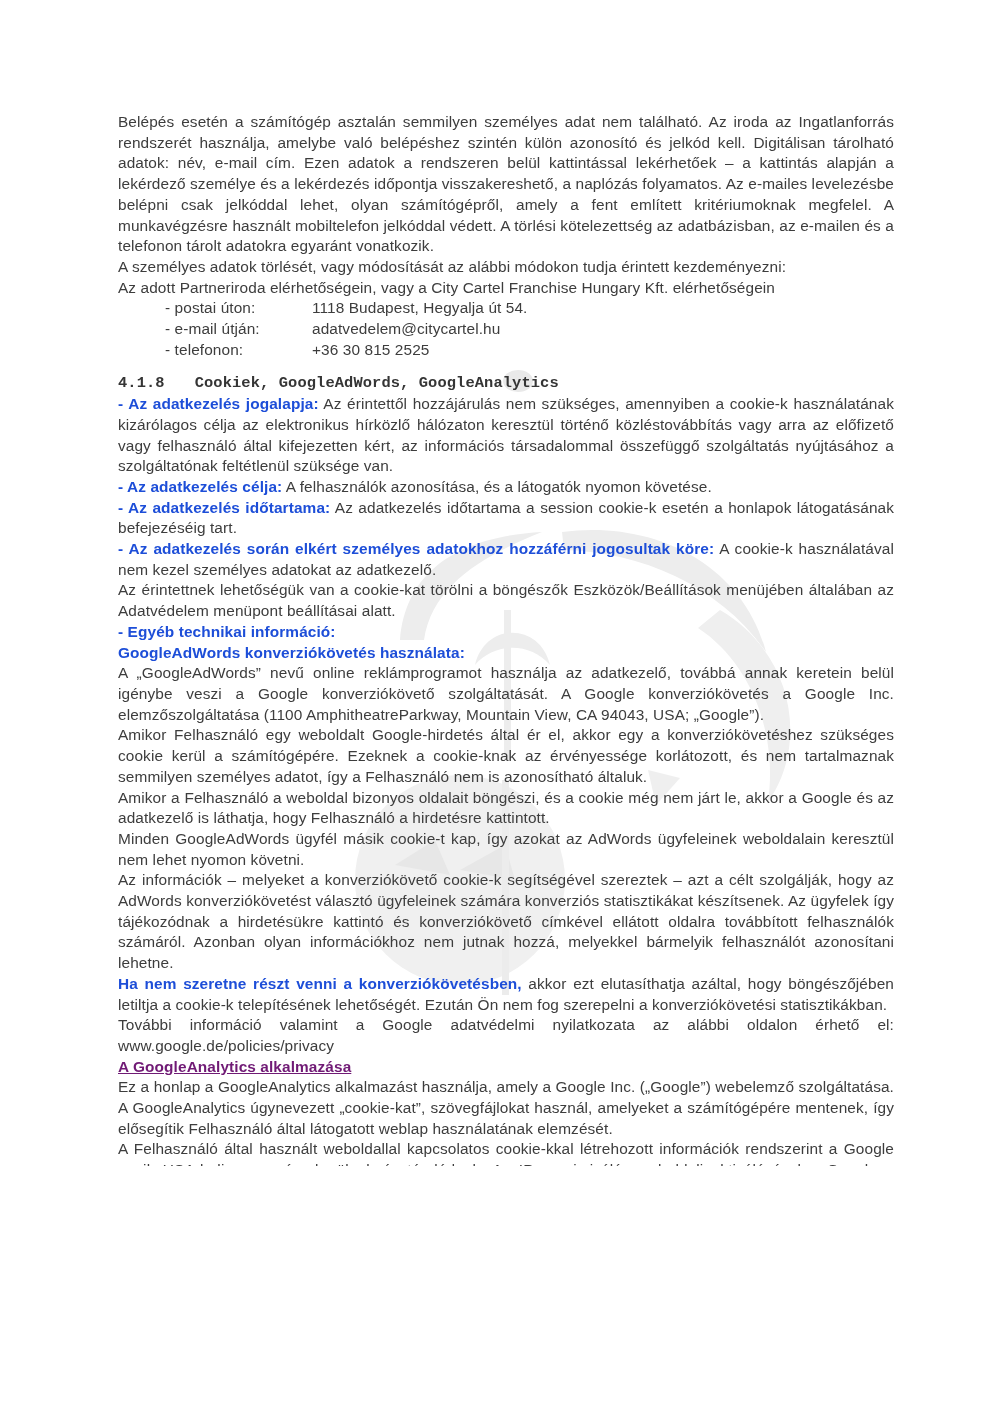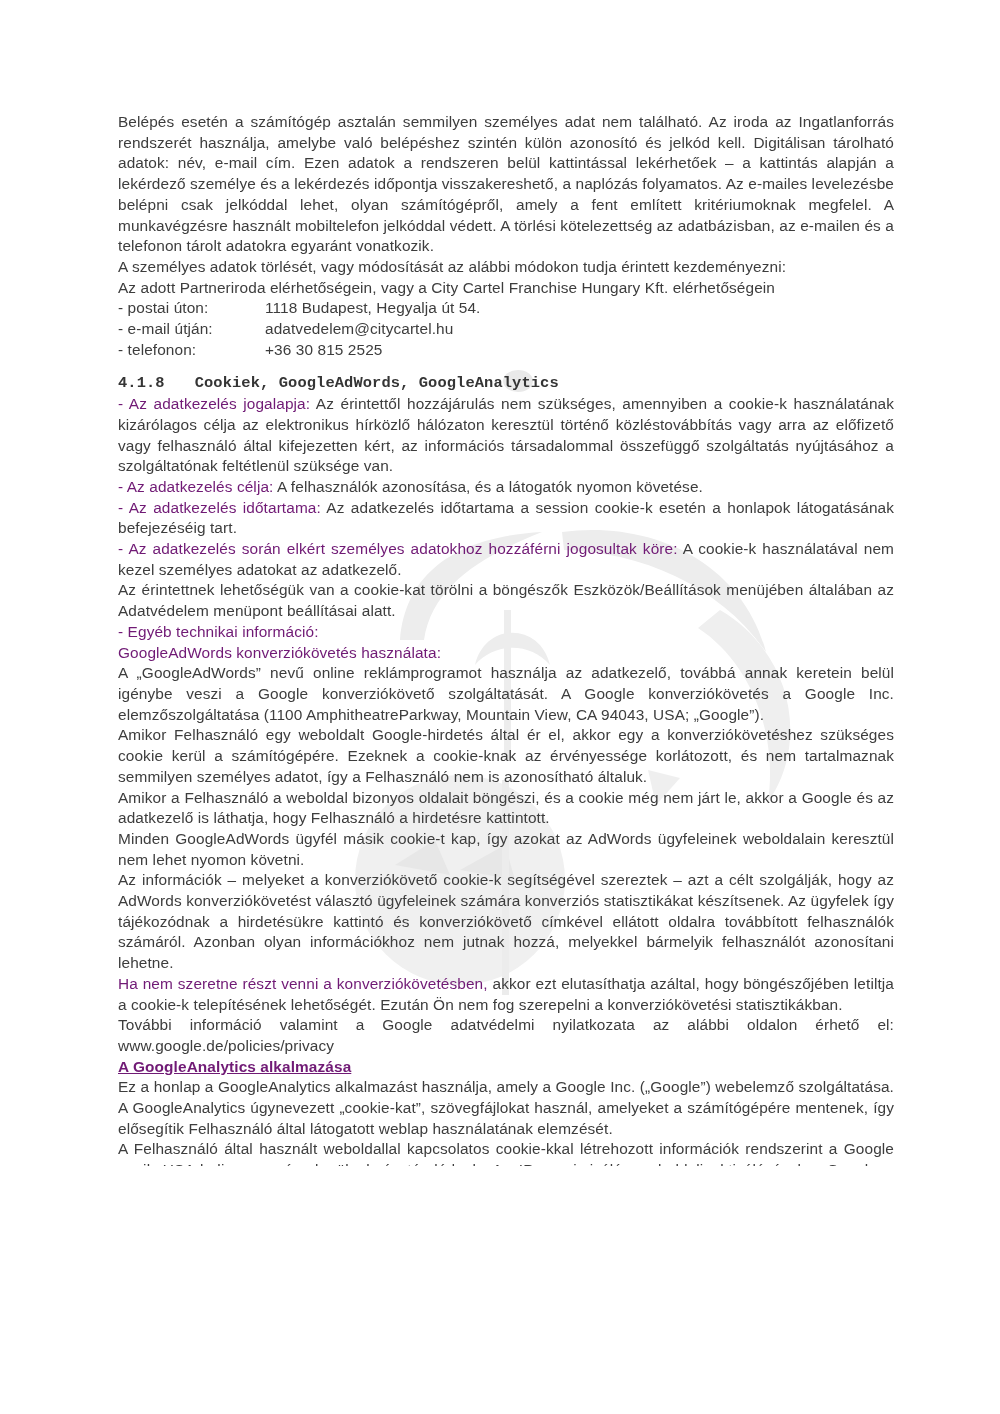--- a/index.html
+++ b/index.html
@@ -26,23 +26,23 @@
     top: 112px;
     width: 776px;
     z-index: 1;
     font-size: 15.4px;
     line-height: 20.7px;
     color: #3d3d3d;
     letter-spacing: 0.1px;
   }
   .content p { margin: 0; }
   .just { text-align: justify; }
-  b, .bold { font-weight: 400; color: #701a75; }
+  b, .bold { font-weight: 700; color: #1d4ed8; }
   .contact-row { display: flex; }
-  .contact-label { width: 147px; flex: none; }
+  .contact-label { width: 147px; flex: none; margin-left: 47px; }
   .section-heading {
     margin: 13px 0 0 0;
     font-size: 15.4px;
     font-weight: 700;
     color: #353535;
     font-family: Liberation Mono, monospace;
   }
   .sec-num { margin-right: 30px; }
   .ga-heading { margin-top: 21px; font-weight: 700; color: #701a75; text-decoration: underline; }
   .page-number {

